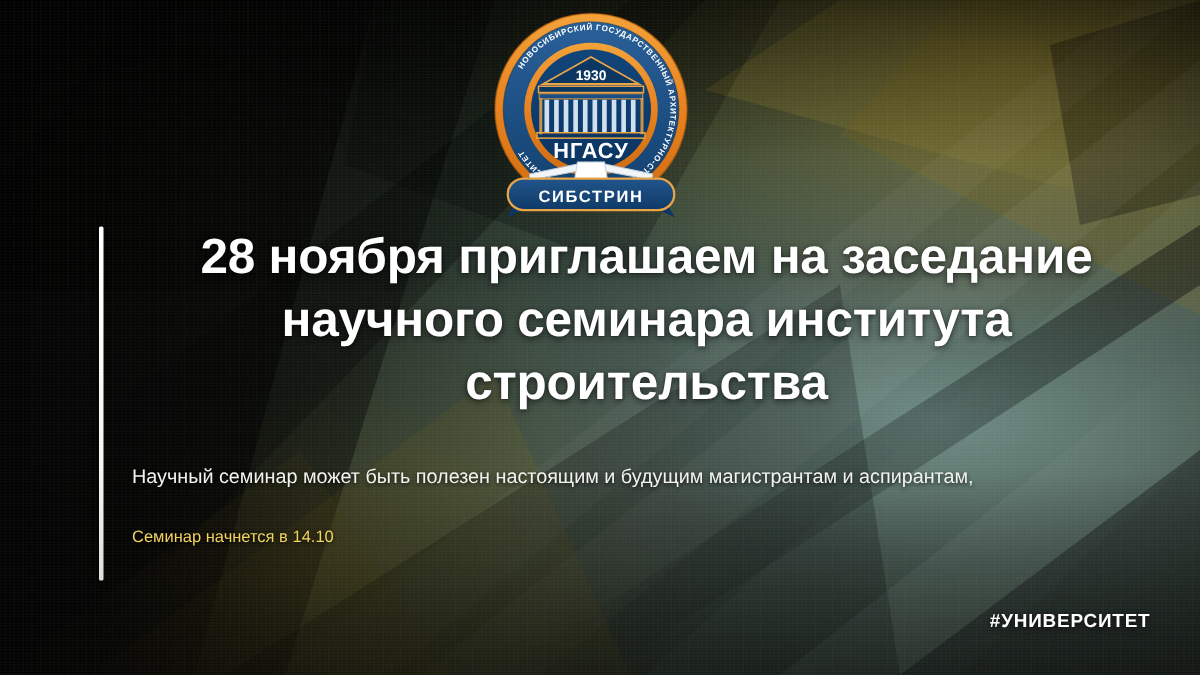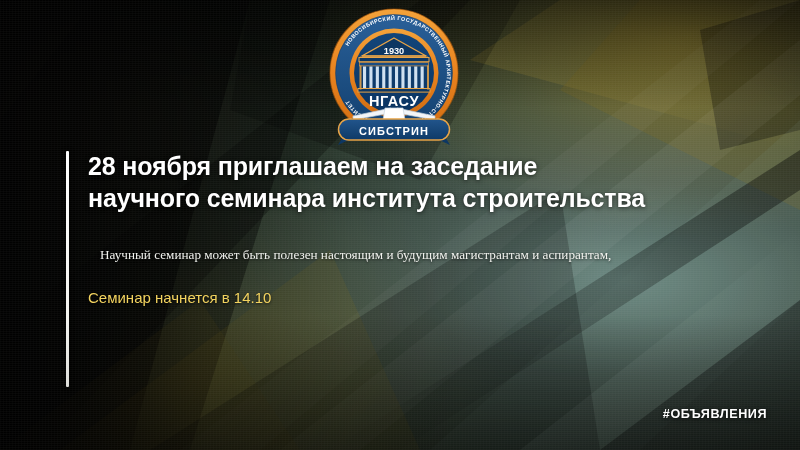--- a/index.html
+++ b/index.html
@@ -56,47 +56,47 @@
     position:absolute;left:66px;top:151px;width:3px;height:236px;
     background:linear-gradient(180deg,#ffffff 0%,#f4f4f0 70%,#dededa 100%);
     border-radius:1px;
     box-shadow:0 0 5px rgba(0,0,0,.55);
   }
 
   #content{position:absolute;left:88px;top:150px;width:690px;}
 
   #title{
     color:#ffffff;
-    font-size:25px;
+    font-size:33px;
     font-weight:bold;
     line-height:1.28;
     letter-spacing:-0.15px;
     text-shadow:0 1px 5px rgba(0,0,0,.62), 0 0 1px rgba(0,0,0,.5);
     margin:0;
     max-width:686px;
+    text-align:center;
   }
   #title .l2{display:block;}
 
   #body-text{
-    margin:12px;
+    margin:0;
     margin-top:31px;
     color:#f2f3ef;
     font-size:13.2px;
     font-weight:400;
     line-height:1.52;
     text-shadow:0 1px 3px rgba(0,0,0,.70);
     max-width:672px;
-    font-family:Liberation Serif, serif;
   }
   #body-text .bl{display:block;}
 
   #details{
     margin-top:22px;
     color:#f3d35f;
-    font-size:15px;
+    font-size:11px;
     font-weight:400;
     line-height:1.52;
     text-shadow:0 1px 3px rgba(0,0,0,.72);
   }
   #details .dl{display:block;}
 
   #hashtag{
     position:absolute;right:33px;bottom:29px;
     color:#ffffff;
     font-size:12.6px;
@@ -251,15 +251,15 @@
 
     <p id="body-text">
         <span class="bl">Научный семинар может быть полезен настоящим и будущим магистрантам и аспирантам,</span>
       </p>
 
     <div id="details">
         <span class="dl">Семинар начнется в 14.10</span>
       </div>
   </div>
 
-  <div id="hashtag">#ОБЪЯВЛЕНИЯ</div>
+  <div id="hashtag">#УНИВЕРСИТЕТ</div>
 
 </div>
 
 </body></html>

